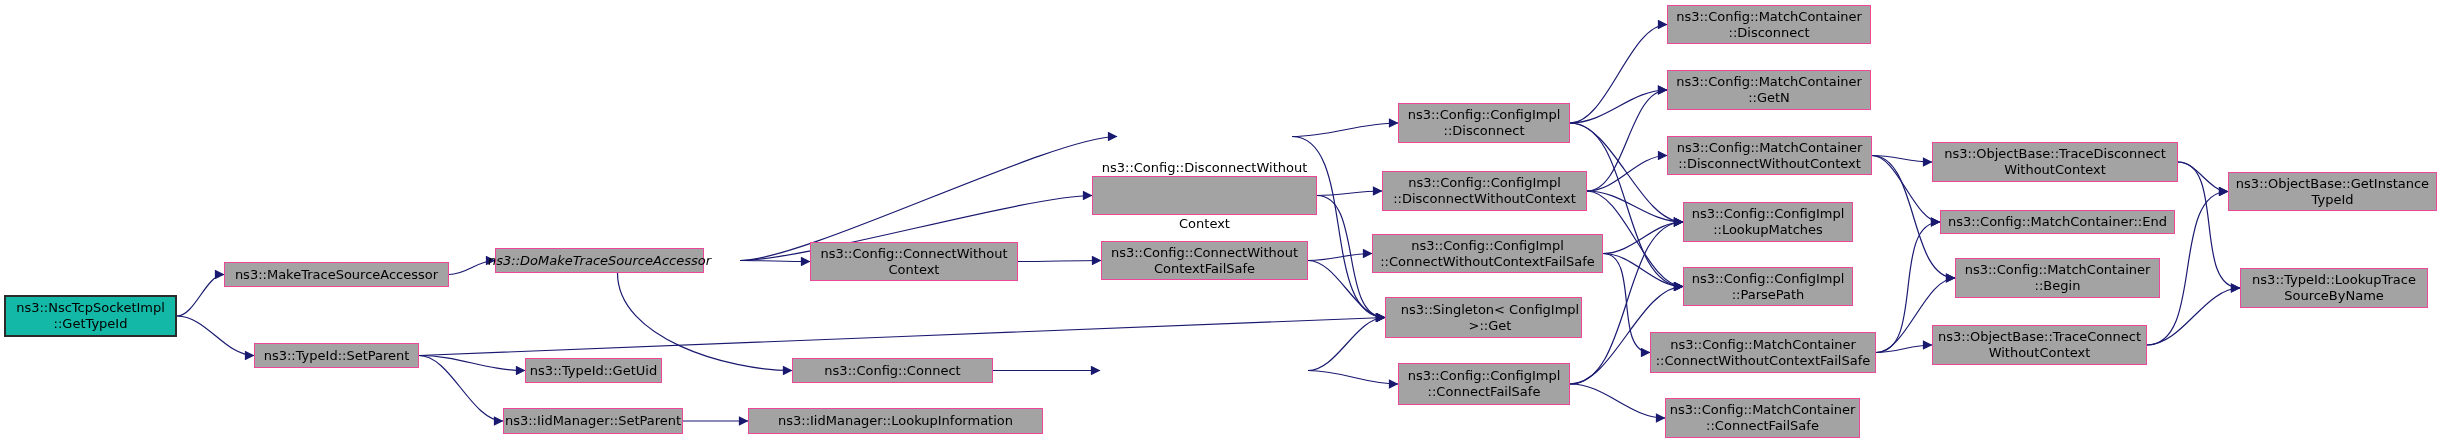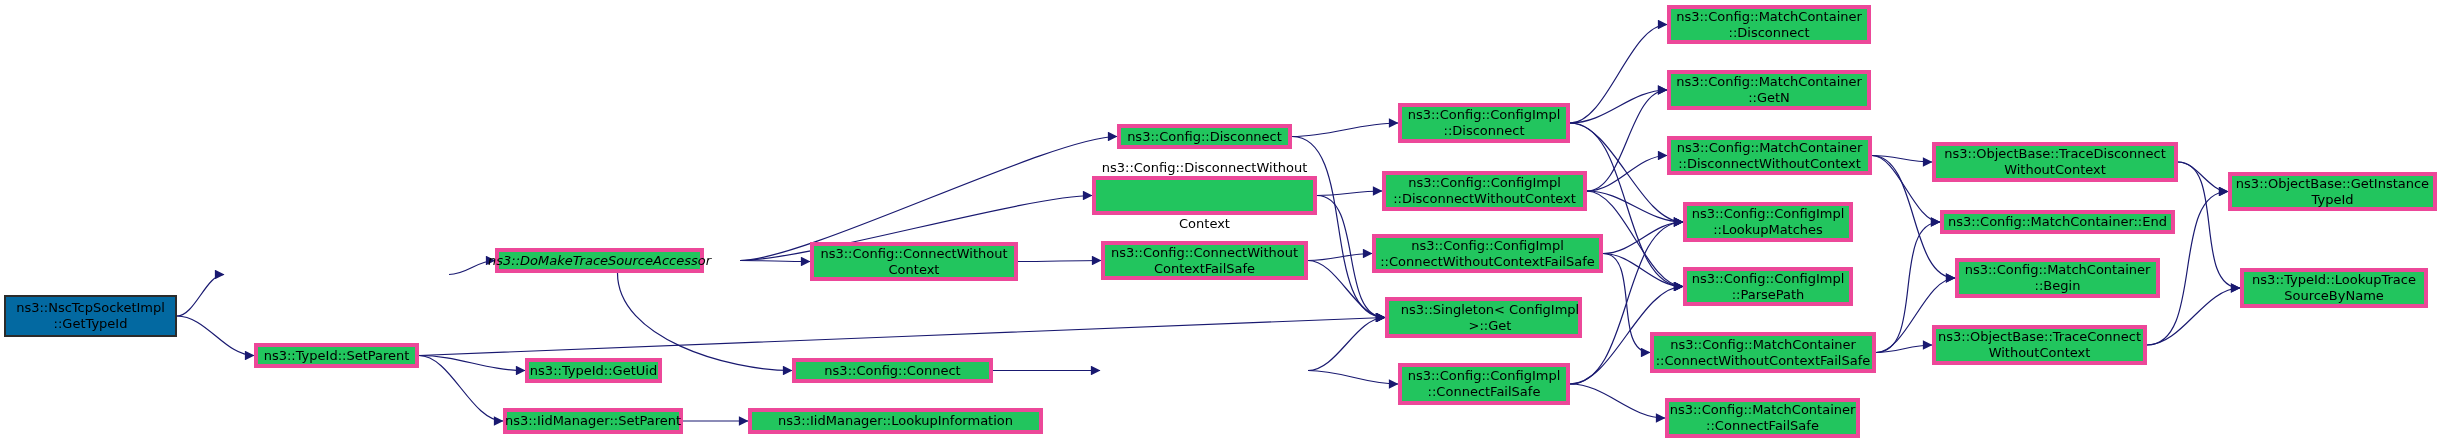--- a/index.html
+++ b/index.html
@@ -8,32 +8,32 @@
     width:2445px;height:443px;
     background:#ffffff;
     font-family:"DejaVu Sans","Liberation Sans",sans-serif;
     overflow:hidden;
   }
   .edge-layer{position:absolute;left:0;top:0;width:2445px;height:443px;}
   .node-layer{position:absolute;left:0;top:0;width:2445px;height:443px;}
   .node{
     position:absolute;
     box-sizing:border-box;
-    border:4px solid #ec4899;
-    background:#22c55e;
+    border:1px solid #ec4899;
+    background:#a3a3a3;
     display:flex;flex-direction:column;
     align-items:center;justify-content:center;
     font-size:13px;line-height:16px;
     color:#000000;
     white-space:nowrap;
     text-align:center;
     cursor:pointer;
   }
   .node.root{
-    background:#0369a1;
+    background:#14b8a6;
     border:2px solid #2b2b2b;
     cursor:default;
   }
   .edge{fill:none;stroke-width:1.2px;}
 </style>
 </head>
 <body>
 
 <div class="canvas">
   <svg class="edge-layer" id="edge-layer" xmlns="http://www.w3.org/2000/svg" viewBox="0 0 2445 443">
@@ -86,20 +86,23 @@
       <path d="M2178,162 C2197,162 2209,191.5 2228,191.5" class="edge" stroke="#191970" marker-end="url(#arrow)"></path>
       <path d="M2178,162 C2225.88,162 2192.12,288 2240,288" class="edge" stroke="#191970" marker-end="url(#arrow)"></path>
       <path d="M2147,345 C2205.33,345 2169.67,191.5 2228,191.5" class="edge" stroke="#191970" marker-end="url(#arrow)"></path>
       <path d="M2147,345 C2182.34,345 2204.66,288 2240,288" class="edge" stroke="#191970" marker-end="url(#arrow)"></path>
     </svg>
   <div class="node-layer" id="node-layer">
       <div class="node root" style="left: 4px; top: 295px; width: 173px; height: 42px;">
         <span>ns3::NscTcpSocketImpl</span>
         <span>::GetTypeId</span>
       </div>
+      <div class="node" style="left: 224px; top: 262px; width: 225px; height: 25px;">
+        <span>ns3::MakeTraceSourceAccessor</span>
+      </div>
       <div class="node" style="left: 254px; top: 343px; width: 165px; height: 25px;">
         <span>ns3::TypeId::SetParent</span>
       </div>
       <div class="node" style="left: 495px; top: 248px; width: 209px; height: 25px; font-style: italic;">
         <span>ns3::DoMakeTraceSourceAccessor</span>
       </div>
       <div class="node" style="left: 525px; top: 358px; width: 137px; height: 25px;">
         <span>ns3::TypeId::GetUid</span>
       </div>
       <div class="node" style="left: 503px; top: 408px; width: 180px; height: 26px;">
@@ -107,23 +110,20 @@
       </div>
       <div class="node" style="left: 748px; top: 408px; width: 295px; height: 26px;">
         <span>ns3::IidManager::LookupInformation</span>
       </div>
       <div class="node" style="left: 810px; top: 242px; width: 208px; height: 39px;">
         <span>ns3::Config::ConnectWithout</span>
         <span>Context</span>
       </div>
       <div class="node" style="left: 792px; top: 358px; width: 201px; height: 25px;">
         <span>ns3::Config::Connect</span>
-      </div>
-      <div class="node" style="left: 1117px; top: 124px; width: 175px; height: 25px;">
-        <span>ns3::Config::Disconnect</span>
       </div>
       <div class="node" style="left: 1092px; top: 176px; width: 225px; height: 39px; gap: 40px;">
         <span>ns3::Config::DisconnectWithout</span>
         <span>Context</span>
       </div>
       <div class="node" style="left: 1101px; top: 241px; width: 207px; height: 39px;">
         <span>ns3::Config::ConnectWithout</span>
         <span>ContextFailSafe</span>
       </div>
       <div class="node" style="left: 1398px; top: 103px; width: 172px; height: 40px;">

